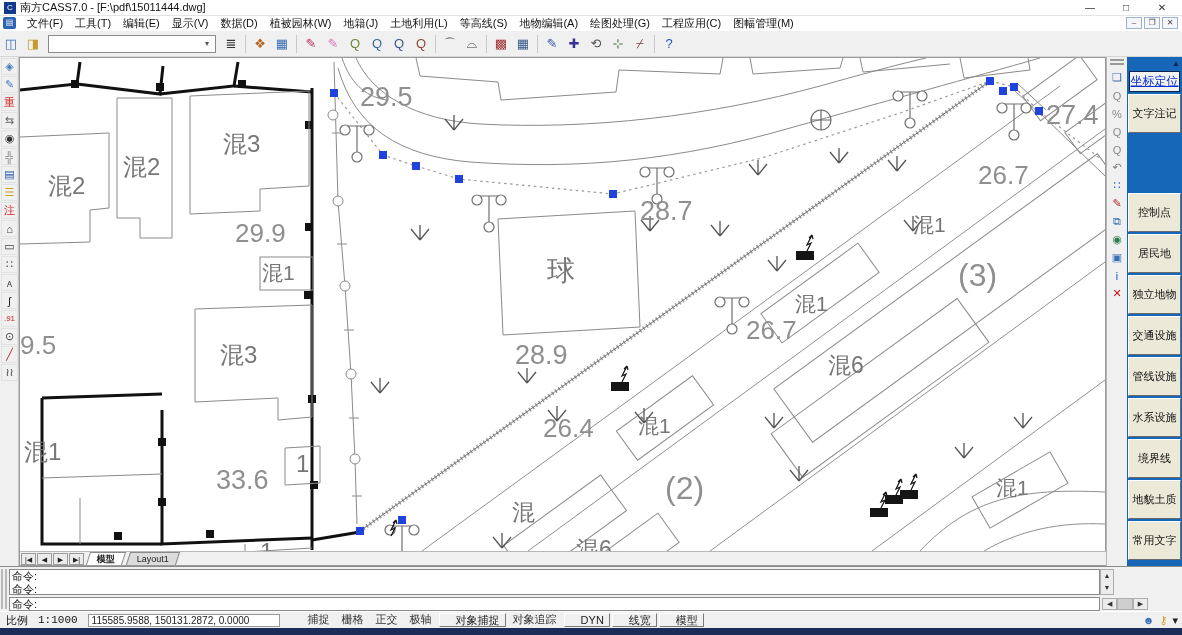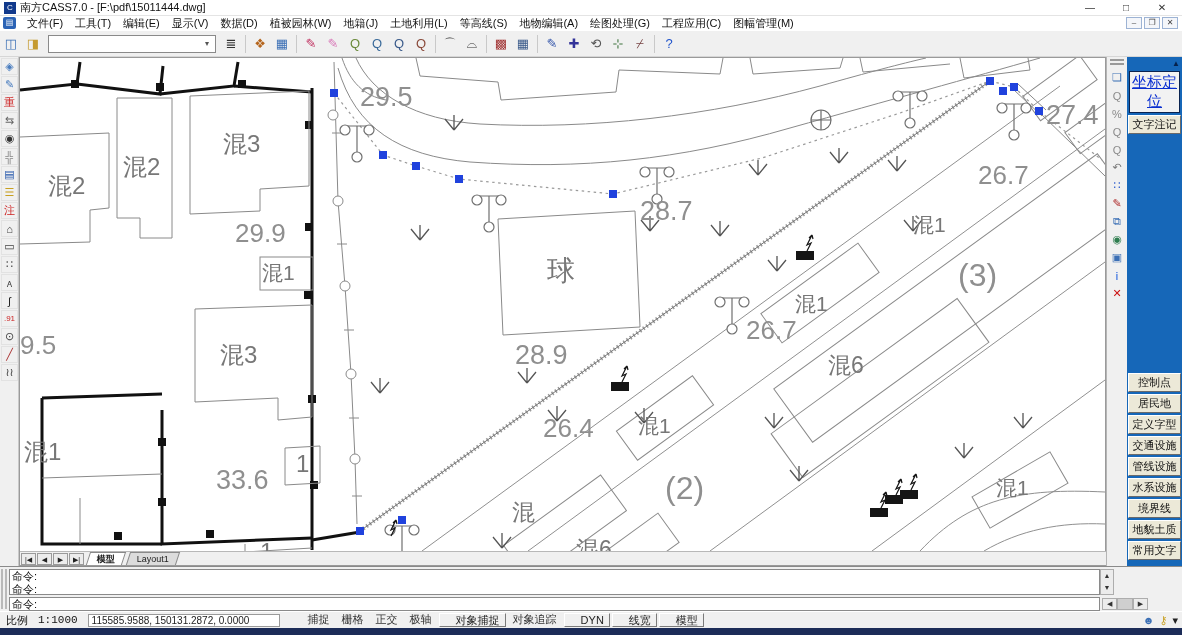--- a/index.html
+++ b/index.html
@@ -44,22 +44,22 @@
   .dtab span { display:inline-block; transform:skewX(18deg); }
 
   
   #right-strip { position:absolute; left:1106px; top:0; width:21px; height:509px; background:#f0f0f0; border-left:1px solid #b5b5b5; }
   #strip-handle { height:6px; border-top:2px solid #9a9a9a; border-bottom:2px solid #9a9a9a; margin:2px 3px 4px 3px; }
   .strip-icon { width:17px; height:17px; margin:1px auto; display:flex; align-items:center; justify-content:center; font-size:11px; }
 
   
   #right-panel { position:absolute; left:1127px; top:0; width:55px; height:509px; background:#1667b8; overflow:hidden; }
   #panel-up { position:absolute; right:2px; top:2px; color:#06224c; font-size:8px; }
-  .plink-selected { display:block; margin:4px 2px 2px 2px; background:#f2f2f2; color:#0a2fd0; text-decoration:underline; text-align:center; font-size:15px; border:1px solid #0a2350; padding:1px 0; }
-  .pbutton, .bbtn { display:block; margin:2px 1px; background:#ece9d8; color:#111; text-align:center; font-size:11px; border:1px solid; border-color:#fff #6a6a6a #6a6a6a #fff; padding:1px 0; }
+  .plink-selected { display:block; margin:4px 2px 2px 2px; background:#f2f2f2; color:#0a2fd0; text-decoration:underline; text-align:center; font-size:12px; border:1px solid #0a2350; padding:1px 0; }
+  .pbutton, .bbtn { display:block; margin:2px 1px; background:#ece9d8; color:#111; text-align:center; font-size:11px; border:1px solid; border-color:#fff #6a6a6a #6a6a6a #fff; padding:11px 0; }
   .plink { display:block; margin:6px 2px; color:#fff; text-align:center; font-size:11px; text-decoration:none; }
   #panel-bottom { position:absolute; left:0; bottom:4px; width:55px; }
 
   
   #command { position:absolute; left:0; top:566px; width:1182px; height:45px; background:#f0f0f0; border-top:1px solid #8a8a8a; }
   #cmd-grip { position:absolute; left:1px; top:2px; width:6px; height:40px; border-left:2px solid #b9b9b9; border-right:2px solid #b9b9b9; }
   #cmd-history { position:absolute; left:9px; top:2px; width:1091px; height:26px; background:#fff; border:1px solid #8a8a8a; font-size:11px; color:#111; padding:0 2px; line-height:13px; white-space:pre; }
   #cmd-vscroll { position:absolute; left:1100px; top:2px; width:14px; height:26px; background:#ececec; border:1px solid #adadad; }
   #cmd-vscroll span { display:block; height:12px; text-align:center; font-size:7px; line-height:12px; color:#333; }
   #cmd-input-row { position:absolute; left:9px; top:30px; width:1091px; height:14px; background:#fff; border:1px solid #8a8a8a; font-size:11px; line-height:12px; padding:0 2px; color:#111; }
@@ -430,21 +430,21 @@
         </div>
     </div>
 
     <div id="right-panel">
       <div id="panel-up">▲</div>
       <a class="plink-selected" style="margin-top:14px;">坐标定位</a>
       <a class="pbutton">文字注记</a>
       <div id="panel-bottom">
           <a class="bbtn">控制点</a>
           <a class="bbtn">居民地</a>
-          <a class="bbtn">定义字型</a>
+          <a class="bbtn">独立地物</a>
           <a class="bbtn">交通设施</a>
           <a class="bbtn">管线设施</a>
           <a class="bbtn">水系设施</a>
           <a class="bbtn">境界线</a>
           <a class="bbtn">地貌土质</a>
           <a class="bbtn">常用文字</a>
         </div>
     </div>
   </div>
 

